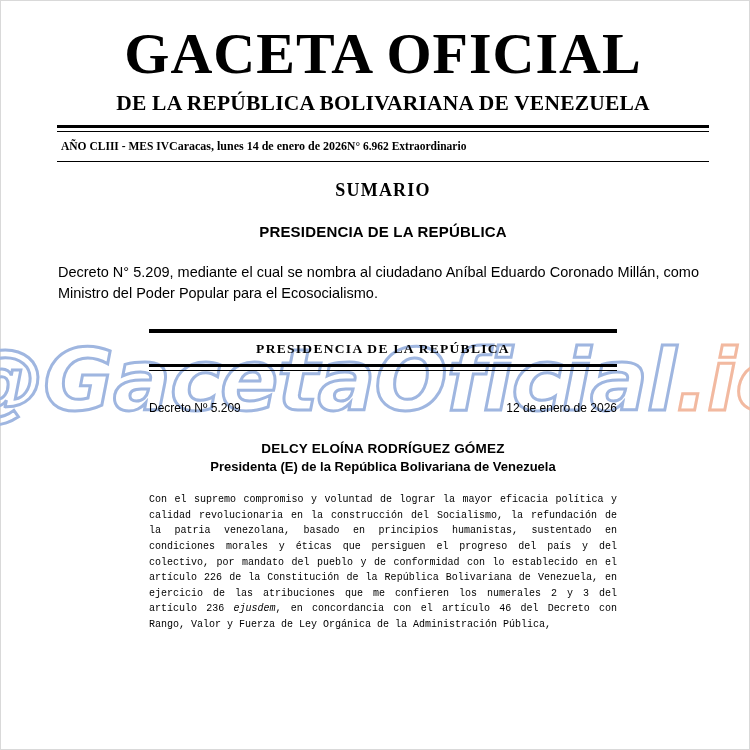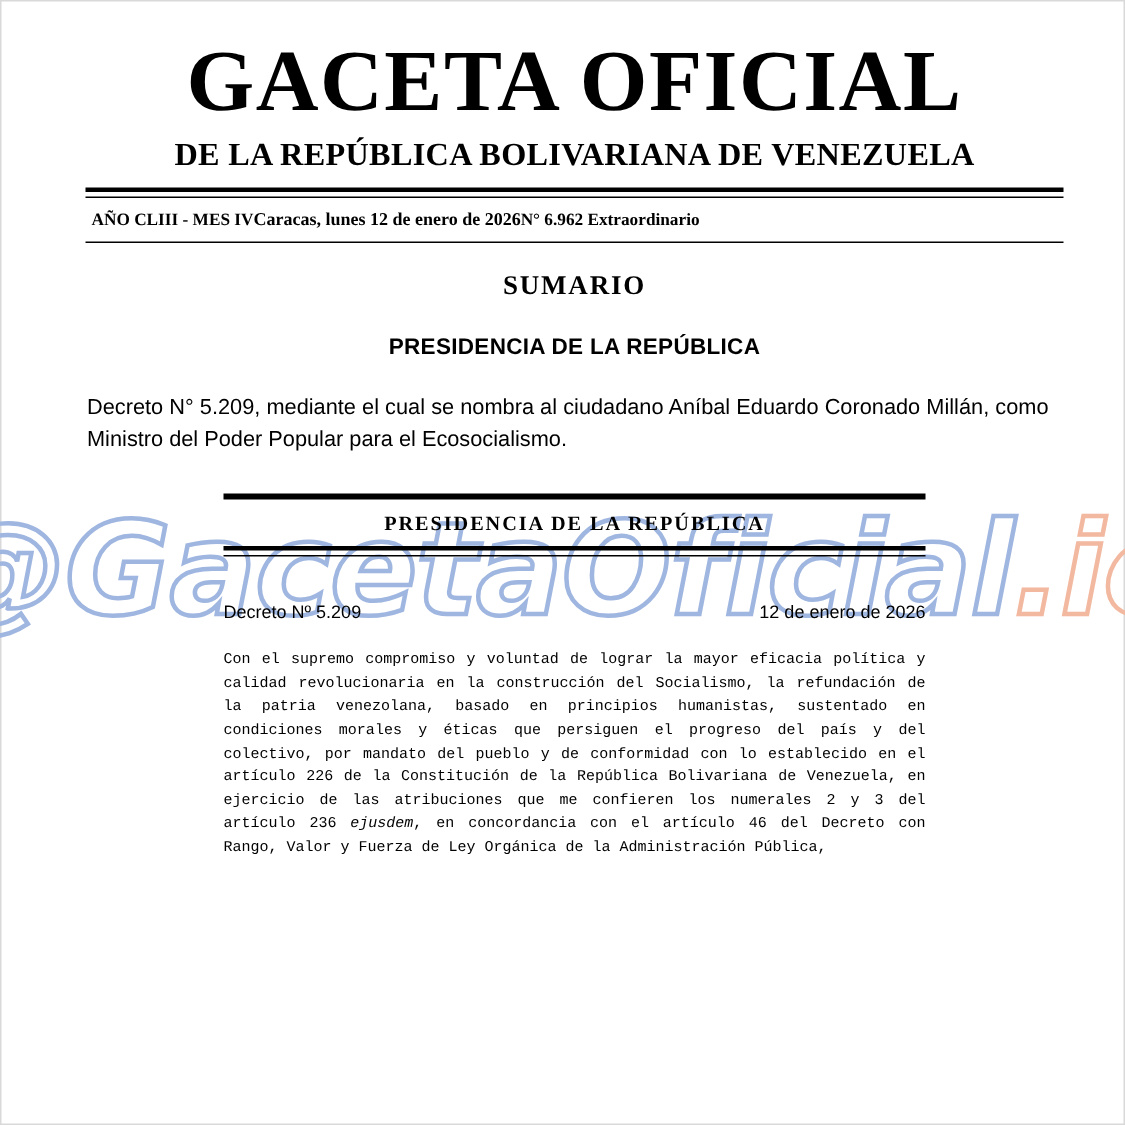--- a/index.html
+++ b/index.html
@@ -192,21 +192,21 @@
   <div class="content">
 
     <div class="masthead-title">GACETA OFICIAL</div>
     <div class="masthead-sub">DE LA REPÚBLICA BOLIVARIANA DE VENEZUELA</div>
 
     <hr class="rule-thick">
     <hr class="rule-thin">
 
     <div class="issue-line">
       <span>AÑO CLIII - MES IV</span>
-      <span class="mid">Caracas, lunes 12 de enero de 2026</span>
+      <span class="mid">Caracas, lunes 14 de enero de 2026</span>
       <span>N° 6.962 Extraordinario</span>
     </div>
 
     <hr class="rule-hair">
 
     <div class="sumario">SUMARIO</div>
     <div class="org-heading">PRESIDENCIA DE LA REPÚBLICA</div>
     <div class="decree-summary">Decreto N° 5.209, mediante el cual se nombra al ciudadano Aníbal Eduardo Coronado Millán, como Ministro del Poder Popular para el Ecosocialismo.</div>
 
     <div class="section-block">
@@ -214,17 +214,21 @@
       <div class="sb-title">PRESIDENCIA DE LA REPÚBLICA</div>
       <div class="sb-rule-bot1"></div>
       <div class="sb-rule-bot2"></div>
     </div>
 
     <div class="decree-meta">
       <span>Decreto Nº 5.209</span>
       <span>12 de enero de 2026</span>
     </div>
 
+    <div class="signer">
+      <div class="signer-name">DELCY ELOÍNA RODRÍGUEZ GÓMEZ</div>
+      <div class="signer-role">Presidenta (E) de la República Bolivariana de Venezuela</div>
+    </div>
 
     <div class="body-text"><span>Con el supremo compromiso y voluntad de lograr la mayor eficacia política y calidad revolucionaria en la construcción del Socialismo, la refundación de la patria venezolana, basado en principios humanistas, sustentado en condiciones morales y éticas que persiguen el progreso del país y del colectivo, por mandato del pueblo y de conformidad con lo establecido en el artículo 226 de la Constitución de la República Bolivariana de Venezuela, en ejercicio de las atribuciones que me confieren los numerales 2 y 3 del artículo 236 </span><em>ejusdem</em><span>, en concordancia con el artículo 46 del Decreto con Rango, Valor y Fuerza de Ley Orgánica de la Administración Pública,</span></div>
 
   </div>
 </div>
 
 </body></html>

